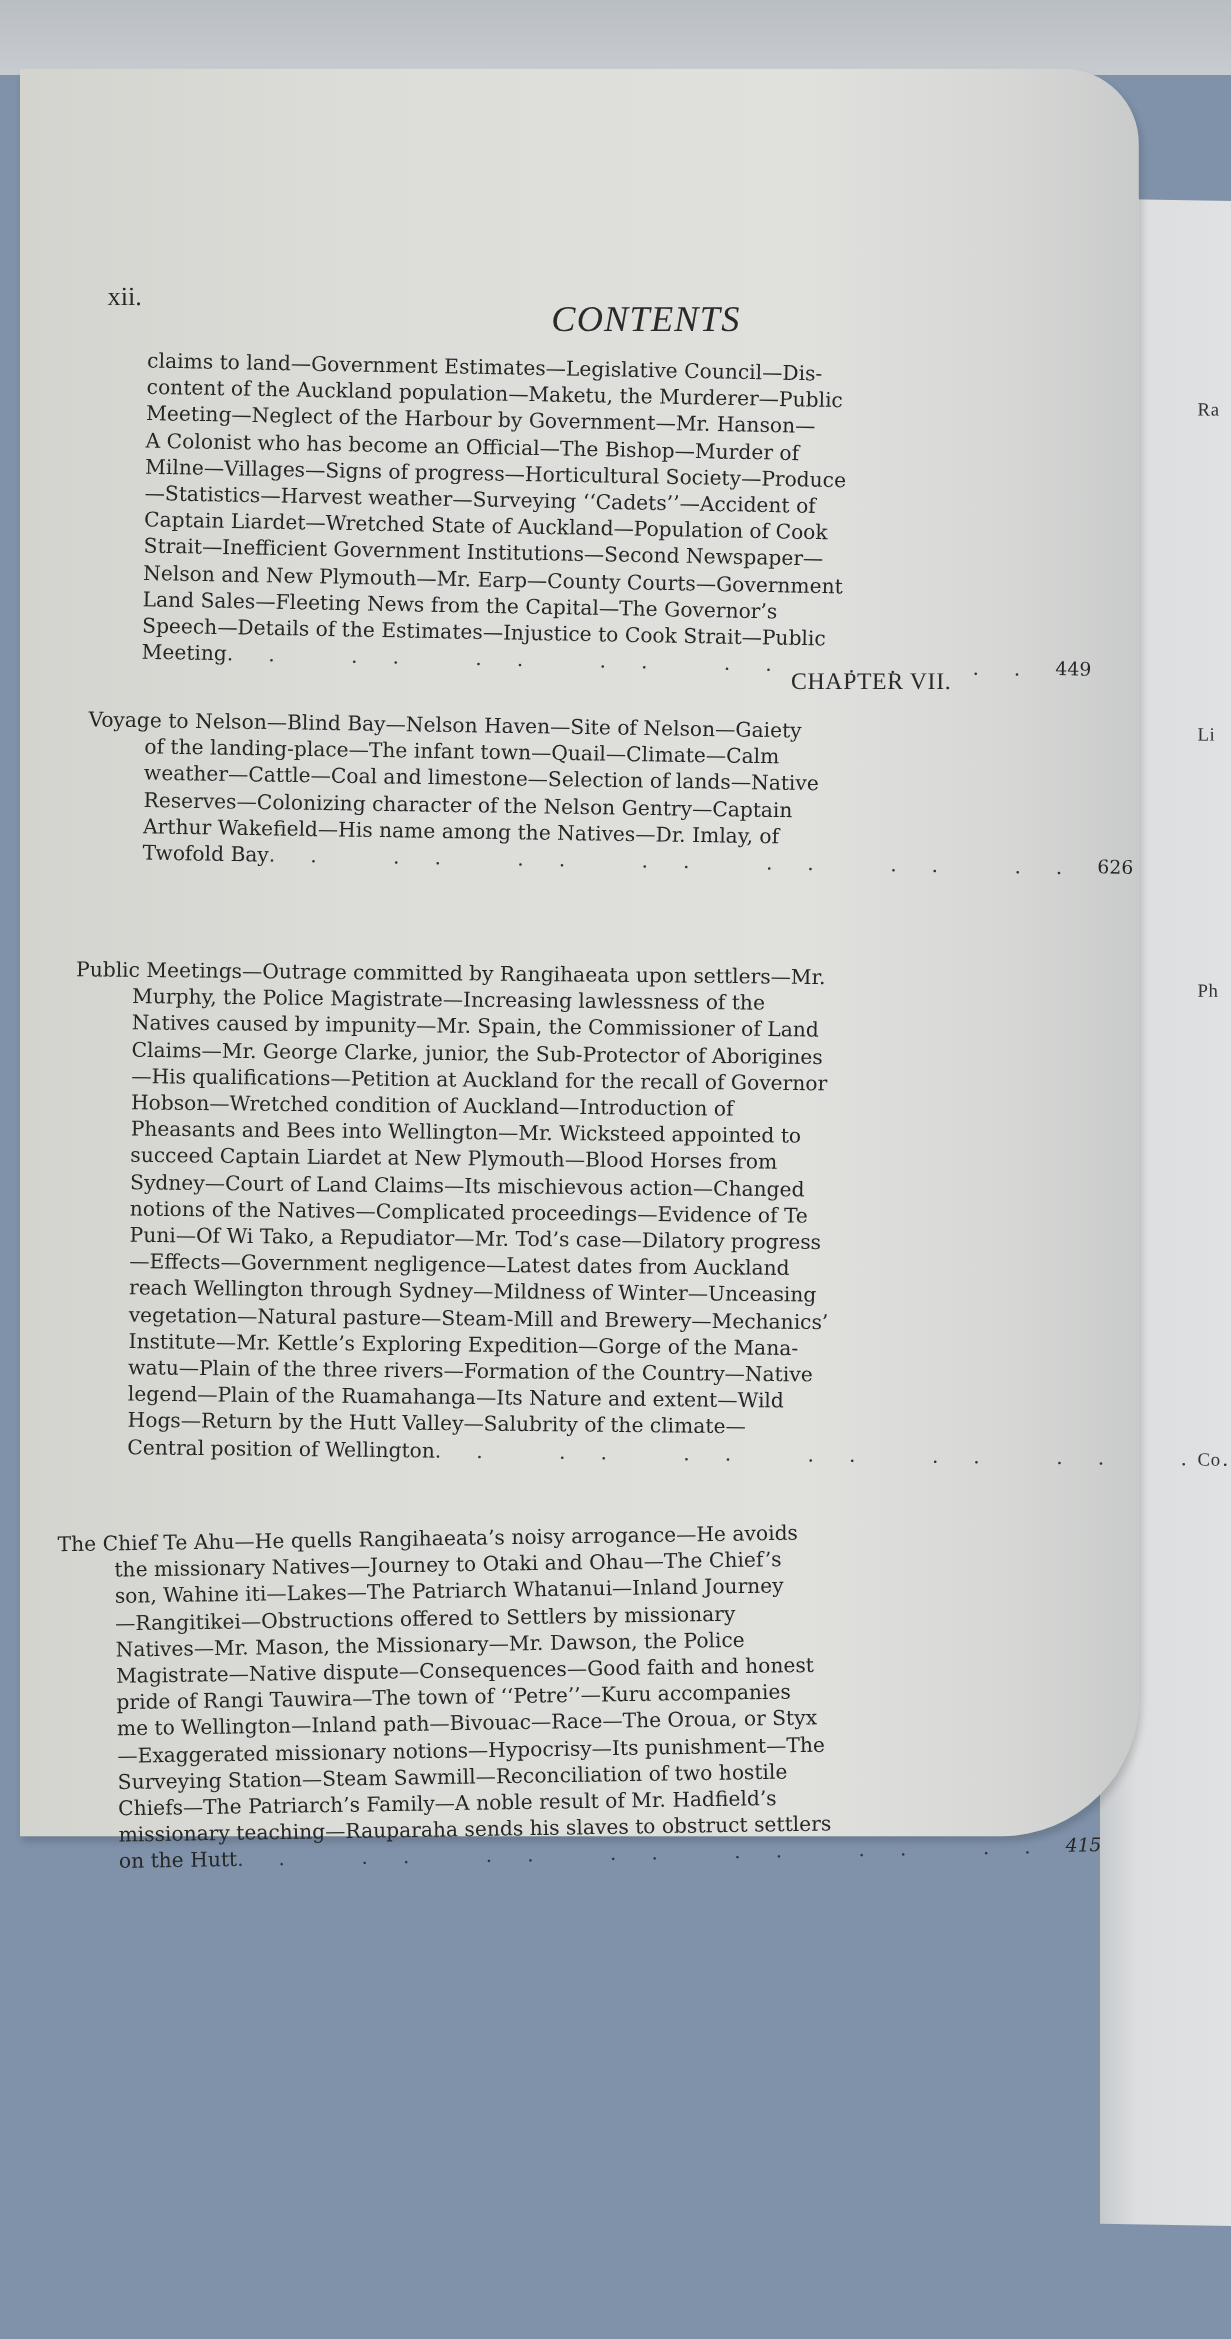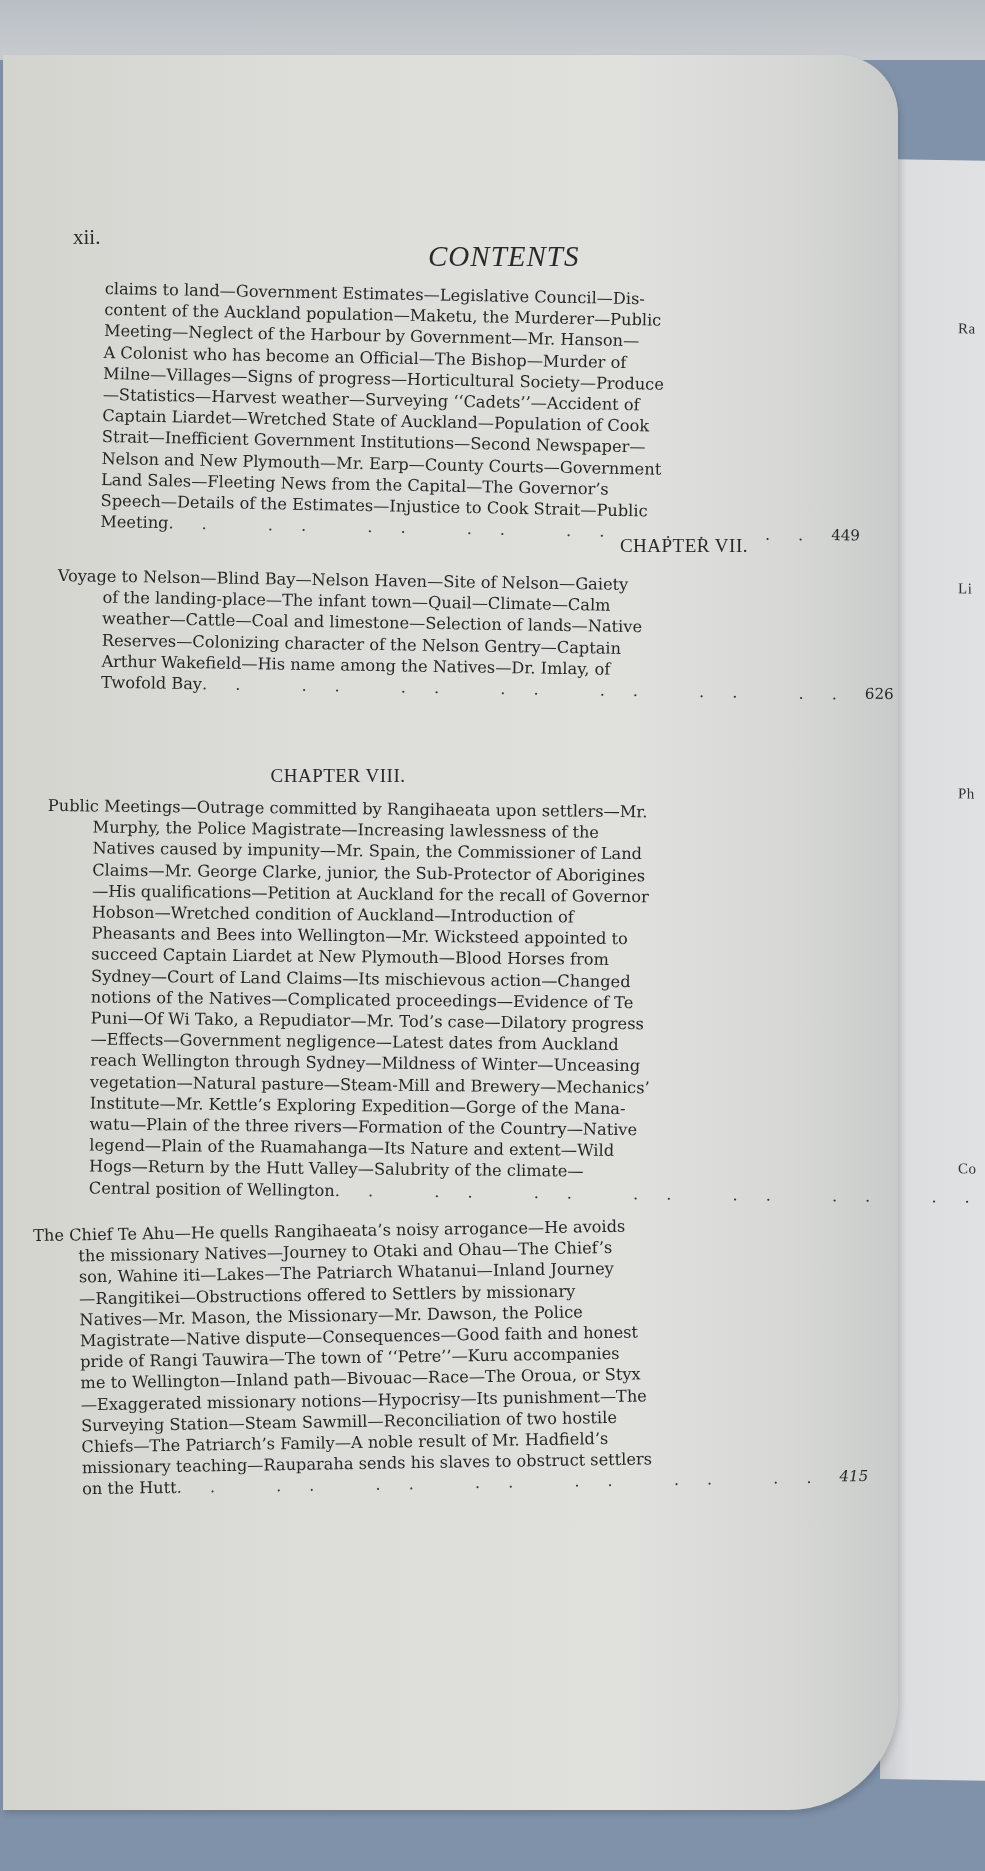--- a/index.html
+++ b/index.html
@@ -15,21 +15,21 @@
   .next-page {
     position: absolute; left: 880px; top: 160px; width: 120px; height: 1620px;
     background: linear-gradient(90deg, #c6c9cc 0%, #dcdee0 25%, #e0e2e3 100%);
     transform: skewY(1deg);
   }
   .next-page .edge-word {
     position: absolute; left: 78px; font-size: 15px; color: #333; letter-spacing: 0.5px;
     font-family: "Liberation Serif", serif;
   }
   .page {
-    position: absolute; left: 3px; top: 55px; width: 895px; height: 1755px;
+    position: absolute; left: 16px; top: 55px; width: 895px; height: 1414px;
     background: linear-gradient(90deg, #d4d4cf 0%, #dcdcd8 30%, #e0e0dd 70%, #d7d8d6 88%, #c9cbca 100%);
     border-radius: 0 60px 110px 0;
     box-shadow: 2px 4px 6px rgba(0,0,0,0.15);
   }
   .page-inner {
     position: absolute; left: 55px; top: 140px; width: 840px;
     color: #222;
   }
   .folio { position: absolute; left: 15px; top: 30px; font-size: 21px; color: #2a2a2a; font-family: "Liberation Serif", serif; }
   .running-head {
@@ -100,21 +100,20 @@
         <span class="line indent">Arthur Wakefield—His name among the Natives—Dr. Imlay, of</span>
         <div class="leader-line" style="padding-left:45px;">
           <span>Twofold Bay</span>
           <span class="dots">.. .. .. .. .. .. ..</span>
           <span class="pg">626</span>
         </div>
       </div>
     </div>
 
     <div class="section" style="top:570px; left:-10px; width:690px;">
-      <div class="chapter-heading">CHAPTER VIII.</div>
       <div class="entry" style="transform: rotate(0.6deg);">
         <span class="line">Public Meetings—Outrage committed by Rangihaeata upon settlers—Mr.</span>
         <span class="line indent">Murphy, the Police Magistrate—Increasing lawlessness of the</span>
         <span class="line indent">Natives caused by impunity—Mr. Spain, the Commissioner of Land</span>
         <span class="line indent">Claims—Mr. George Clarke, junior, the Sub-Protector of Aborigines</span>
         <span class="line indent">—His qualifications—Petition at Auckland for the recall of Governor</span>
         <span class="line indent">Hobson—Wretched condition of Auckland—Introduction of</span>
         <span class="line indent">Pheasants and Bees into Wellington—Mr. Wicksteed appointed to</span>
         <span class="line indent">succeed Captain Liardet at New Plymouth—Blood Horses from</span>
         <span class="line indent">Sydney—Court of Land Claims—Its mischievous action—Changed</span>

